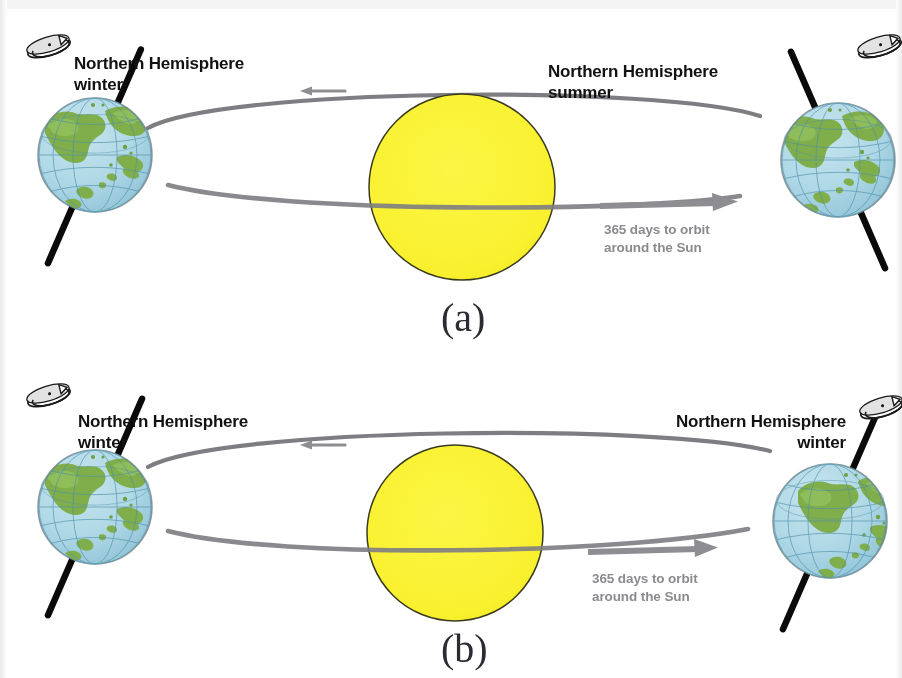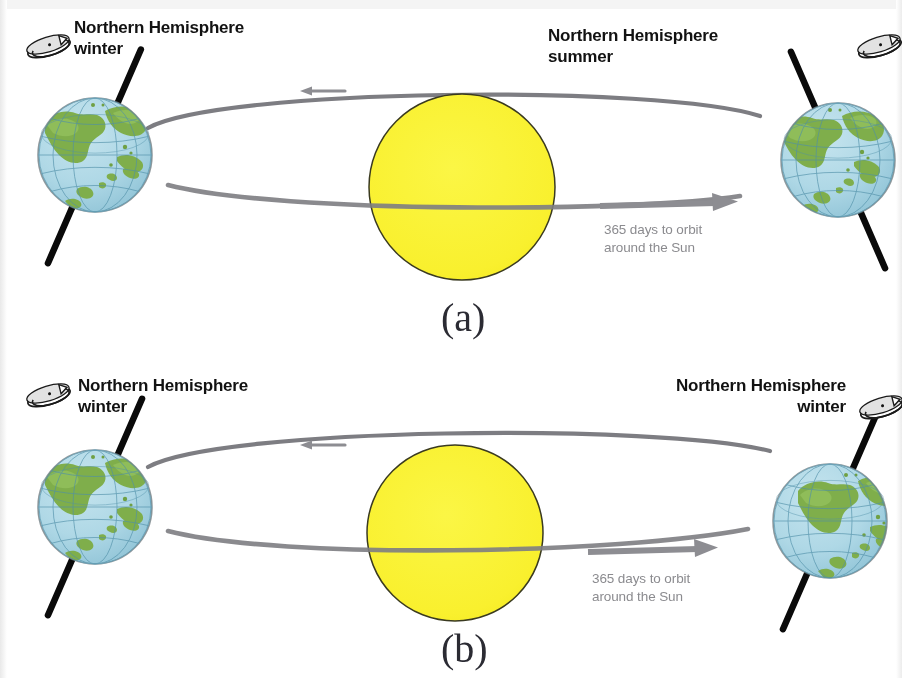--- a/index.html
+++ b/index.html
@@ -47,27 +47,28 @@
 
   .label {
     position: absolute;
     font-family: "Liberation Sans", sans-serif;
     font-weight: bold;
     font-size: 17px;
     line-height: 21px;
     color: #121212;
     white-space: pre-line;
     letter-spacing: -0.2px;
+    margin-top: 36px;
   }
   .label.right-align { text-align: right; }
 
   .orbit-caption {
     position: absolute;
     font-family: "Liberation Sans", sans-serif;
-    font-weight: normal;
+    font-weight: bold;
     font-size: 13.5px;
     line-height: 18px;
     color: #8b8b8f;
     white-space: pre-line;
     letter-spacing: -0.1px;
   }
 
   .panel-letter {
     position: absolute;
     font-family: "Liberation Serif", serif;

